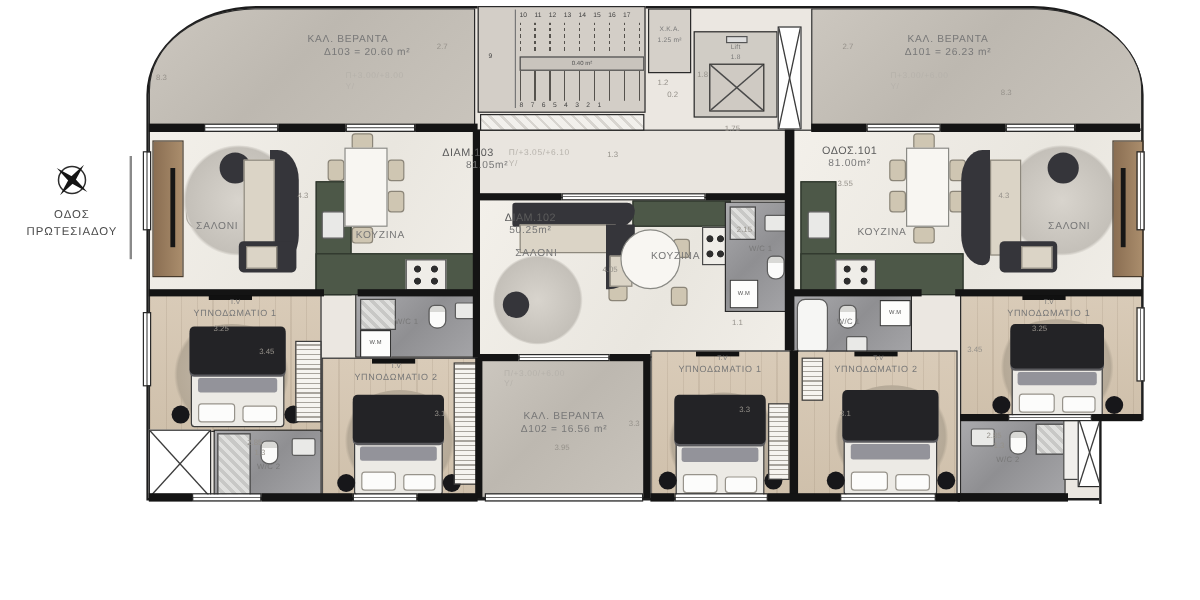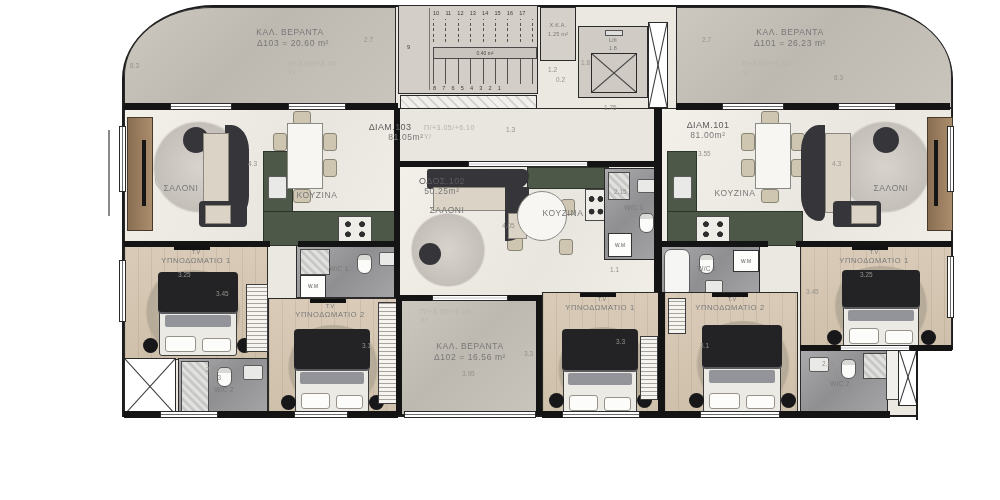--- a/index.html
+++ b/index.html
@@ -59,20 +59,33 @@
   .patch{position:absolute;background:#fff;z-index:9}
   .divline{position:absolute;background:#8a8a8a;z-index:30}
   .street{position:absolute;left:12px;top:132px;width:96px;text-align:center;z-index:30}
   .street .t{font-size:9.5px;color:#4a4a4a;letter-spacing:.8px;line-height:1.5}
 </style>
 </head>
 <body>
 
 <div class="plan">
 
+  <div class="street">
+    <span>
+      <svg width="36" height="36" viewBox="0 0 40 40">
+          <circle cx="20" cy="20" r="12.5" fill="none" stroke="#2e2e2e" stroke-width="1.4"></circle>
+          <g transform="rotate(38 20 20)">
+            <polygon points="20,2 23,20 20,38 17,20" fill="#141414"></polygon>
+            <polygon points="2,20 20,17 38,20 20,23" fill="#141414"></polygon>
+          </g>
+        </svg>
+    </span>
+    <div class="t">ΟΔΟΣ</div>
+    <div class="t">ΠΡΩΤΕΣΙΑΔΟΥ</div>
+  </div>
   <div class="divline" style="left:108px;top:130px;width:1.6px;height:86px"></div>
 
   <div class="base"></div>
 
   <div class="r f-stone" style="left:124px;top:7px;width:272px;height:101px;border-top-left-radius:88px 68px"></div>
   <div class="r f-stone" style="left:676px;top:7px;width:276px;height:101px;border-top-right-radius:88px 68px"></div>
 
   <div class="r f-core" style="left:398px;top:5px;width:140px;height:89px">
     <div class="divline" style="left:30px;top:2px;width:1px;height:82px;background:#777"></div>
     <div class="steps" style="left:34px;top:4px">10 11 12 13 14 15 16 17</div>
@@ -361,42 +374,42 @@
   <div class="winv" style="left:947px;top:126px;width:7px;height:66px"></div>
   <div class="winv" style="left:947px;top:256px;width:7px;height:62px"></div>
 
   <div class="tvbar" style="left:174px;top:246px;width:36px"></div>
   <div class="tvbar" style="left:310px;top:299px;width:36px"></div>
   <div class="tvbar" style="left:580px;top:293px;width:36px"></div>
   <div class="tvbar" style="left:712px;top:293px;width:36px"></div>
   <div class="tvbar" style="left:852px;top:246px;width:36px"></div>
 
   <div class="lbl" style="left:200px;top:28px;width:180px">ΚΑΛ. ΒΕΡΑΝΤΑ</div>
-  <div class="lbl" style="left:203px;top:39px;width:180px">Δ103 = 20.60 m²</div>
+  <div class="lbl" style="left:216px;top:39px;width:180px">Δ103 = 20.60 m²</div>
   <div class="faint" style="left:288px;top:60px">Π+3.00/+8.00</div>
   <div class="faint" style="left:288px;top:69px">Y/</div>
   <div class="dim" style="left:130px;top:62px">8.3</div>
   <div class="dim" style="left:364px;top:36px">2.7</div>
 
   <div class="lbl" style="left:700px;top:28px;width:180px">ΚΑΛ. ΒΕΡΑΝΤΑ</div>
   <div class="lbl" style="left:700px;top:39px;width:180px">Δ101 = 26.23 m²</div>
   <div class="faint" style="left:742px;top:60px">Π+3.00/+6.00</div>
   <div class="faint" style="left:742px;top:69px">Y/</div>
   <div class="dim" style="left:702px;top:36px">2.7</div>
   <div class="dim" style="left:834px;top:74px">8.3</div>
 
   <div class="faint" style="left:424px;top:124px">Π/+3.05/+6.10</div>
   <div class="faint" style="left:424px;top:133px">Y/</div>
   <div class="dim" style="left:506px;top:126px">1.3</div>
 
   <div class="lbl big" style="left:350px;top:122px;width:80px">ΔΙΑΜ.103</div>
   <div class="lbl" style="left:366px;top:133px;width:80px">81.05m²</div>
-  <div class="lbl big" style="left:402px;top:176px;width:80px">ΟΔΟΣ.102</div>
+  <div class="lbl big" style="left:402px;top:176px;width:80px">ΔΙΑΜ.102</div>
   <div class="lbl" style="left:402px;top:187px;width:80px">50.25m²</div>
-  <div class="lbl big" style="left:668px;top:120px;width:80px">ΔΙΑΜ.101</div>
+  <div class="lbl big" style="left:668px;top:120px;width:80px">ΟΔΟΣ.101</div>
   <div class="lbl" style="left:668px;top:131px;width:80px">81.00m²</div>
 
   <div class="lbl" style="left:146px;top:184px;width:70px">ΣΑΛΟΝΙ</div>
   <div class="lbl" style="left:282px;top:191px;width:70px">ΚΟΥΖΙΝΑ</div>
   <div class="lbl" style="left:412px;top:206px;width:70px">ΣΑΛΟΝΙ</div>
   <div class="lbl" style="left:528px;top:209px;width:70px">ΚΟΥΖΙΝΑ</div>
   <div class="lbl" style="left:856px;top:184px;width:70px">ΣΑΛΟΝΙ</div>
   <div class="lbl" style="left:700px;top:189px;width:70px">ΚΟΥΖΙΝΑ</div>
 
   <div class="dim" style="left:248px;top:160px">4.3</div>

